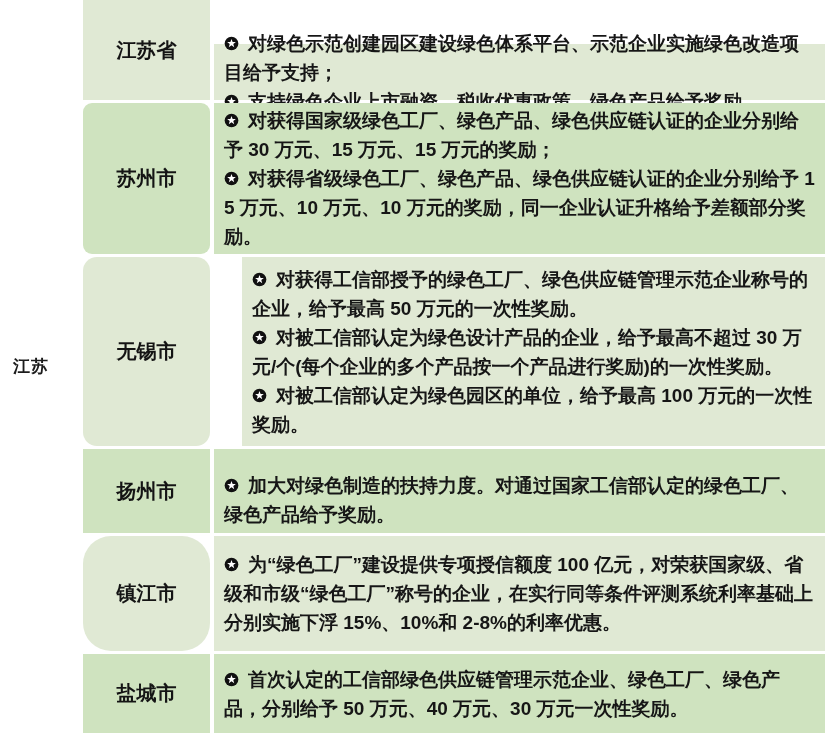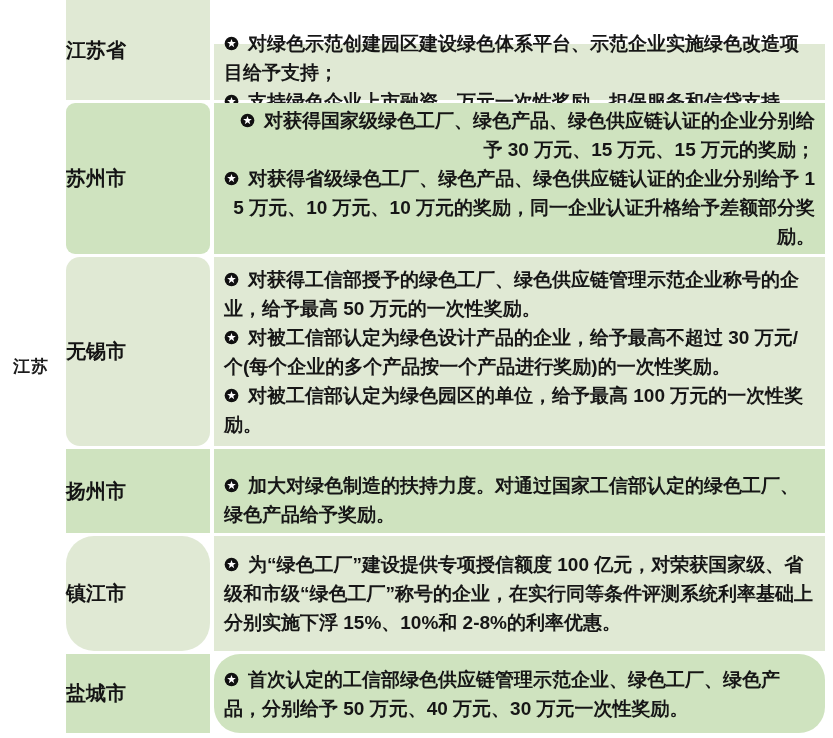--- a/index.html
+++ b/index.html
@@ -19,22 +19,22 @@
     background:#ffffff;
   }
   .province-cell{
     grid-column:1;grid-row:1 / 7;
     display:flex;align-items:center;justify-content:center;
     font-weight:bold;font-size:17px;color:#1c1c1c;
     letter-spacing:1px;
   }
   .region-cell{
     grid-column:2;
-    display:flex;align-items:center;
-    font-weight:bold;font-size:20px;color:#141414;
+    display:flex;align-items:center;justify-content:center;
+    font-weight:bold;font-size:20px;color:#141414;margin-left:17px;
   }
   .policy-cell{
     grid-column:3;
     display:flex;flex-direction:column;justify-content:center;
     padding:4px 10px;box-sizing:border-box;
     font-weight:bold;font-size:19px;line-height:29px;color:#161616;
     text-align:left;
   }
   .shade-a{background:#e0e9d4;}
   .shade-b{background:#cfe3bf;}
@@ -54,39 +54,39 @@
         <span>江苏省</span>
       </div>
       <div class="policy-cell shade-a" style="grid-row: 1; margin-top: 44px;">
         <p class="policy-bullet"><svg class="bullet-icon-svg" width="15" height="15" viewBox="0 0 16 16">
             <circle cx="8" cy="8" r="7.3" fill="#101010"></circle>
             <polygon fill="#ffffff" points="8,3.1 9.2,6.45 12.65,6.5 9.9,8.6 10.9,12 8,9.95 5.1,12 6.1,8.6 3.35,6.5 6.8,6.45"></polygon>
           </svg><span>对绿色示范创建园区建设绿色体系平台、示范企业实施绿色改造项目给予支持；</span></p>
         <p class="policy-bullet"><svg class="bullet-icon-svg" width="15" height="15" viewBox="0 0 16 16">
             <circle cx="8" cy="8" r="7.3" fill="#101010"></circle>
             <polygon fill="#ffffff" points="8,3.1 9.2,6.45 12.65,6.5 9.9,8.6 10.9,12 8,9.95 5.1,12 6.1,8.6 3.35,6.5 6.8,6.45"></polygon>
-          </svg><span>支持绿色企业上市融资，万元一次性奖励，担保服务和信贷支持。</span></p>
+          </svg><span>支持绿色企业上市融资，税收优惠政策，绿色产品给予奖励。</span></p>
       </div>
       <div class="region-cell shade-b" style="grid-row: 2; border-radius: 9px;">
         <span>苏州市</span>
       </div>
-      <div class="policy-cell shade-b" style="grid-row: 2; text-align: right;">
+      <div class="policy-cell shade-b" style="grid-row: 2;">
         <p class="policy-bullet"><svg class="bullet-icon-svg" width="15" height="15" viewBox="0 0 16 16">
             <circle cx="8" cy="8" r="7.3" fill="#101010"></circle>
             <polygon fill="#ffffff" points="8,3.1 9.2,6.45 12.65,6.5 9.9,8.6 10.9,12 8,9.95 5.1,12 6.1,8.6 3.35,6.5 6.8,6.45"></polygon>
           </svg><span>对获得国家级绿色工厂、绿色产品、绿色供应链认证的企业分别给予 30 万元、15 万元、15 万元的奖励；</span></p>
         <p class="policy-bullet"><svg class="bullet-icon-svg" width="15" height="15" viewBox="0 0 16 16">
             <circle cx="8" cy="8" r="7.3" fill="#101010"></circle>
             <polygon fill="#ffffff" points="8,3.1 9.2,6.45 12.65,6.5 9.9,8.6 10.9,12 8,9.95 5.1,12 6.1,8.6 3.35,6.5 6.8,6.45"></polygon>
           </svg><span>对获得省级绿色工厂、绿色产品、绿色供应链认证的企业分别给予 15 万元、10 万元、10 万元的奖励，同一企业认证升格给予差额部分奖励。</span></p>
       </div>
       <div class="region-cell shade-a" style="grid-row: 3; border-radius: 14px;">
         <span>无锡市</span>
       </div>
-      <div class="policy-cell shade-a" style="grid-row: 3;">
+      <div class="policy-cell shade-a" style="grid-row: 3; margin-left: 28px;">
         <p class="policy-bullet"><svg class="bullet-icon-svg" width="15" height="15" viewBox="0 0 16 16">
             <circle cx="8" cy="8" r="7.3" fill="#101010"></circle>
             <polygon fill="#ffffff" points="8,3.1 9.2,6.45 12.65,6.5 9.9,8.6 10.9,12 8,9.95 5.1,12 6.1,8.6 3.35,6.5 6.8,6.45"></polygon>
           </svg><span>对获得工信部授予的绿色工厂、绿色供应链管理示范企业称号的企业，给予最高 50 万元的一次性奖励。</span></p>
         <p class="policy-bullet"><svg class="bullet-icon-svg" width="15" height="15" viewBox="0 0 16 16">
             <circle cx="8" cy="8" r="7.3" fill="#101010"></circle>
             <polygon fill="#ffffff" points="8,3.1 9.2,6.45 12.65,6.5 9.9,8.6 10.9,12 8,9.95 5.1,12 6.1,8.6 3.35,6.5 6.8,6.45"></polygon>
           </svg><span>对被工信部认定为绿色设计产品的企业，给予最高不超过 30 万元/个(每个企业的多个产品按一个产品进行奖励)的一次性奖励。</span></p>
         <p class="policy-bullet"><svg class="bullet-icon-svg" width="15" height="15" viewBox="0 0 16 16">
             <circle cx="8" cy="8" r="7.3" fill="#101010"></circle>
@@ -107,20 +107,20 @@
       </div>
       <div class="policy-cell shade-a" style="grid-row: 5;">
         <p class="policy-bullet"><svg class="bullet-icon-svg" width="15" height="15" viewBox="0 0 16 16">
             <circle cx="8" cy="8" r="7.3" fill="#101010"></circle>
             <polygon fill="#ffffff" points="8,3.1 9.2,6.45 12.65,6.5 9.9,8.6 10.9,12 8,9.95 5.1,12 6.1,8.6 3.35,6.5 6.8,6.45"></polygon>
           </svg><span>为“绿色工厂”建设提供专项授信额度 100 亿元，对荣获国家级、省级和市级“绿色工厂”称号的企业，在实行同等条件评测系统利率基础上分别实施下浮 15%、10%和 2-8%的利率优惠。</span></p>
       </div>
       <div class="region-cell shade-b" style="grid-row: 6;">
         <span>盐城市</span>
       </div>
-      <div class="policy-cell shade-b" style="grid-row: 6; border-radius: 26px;">
+      <div class="policy-cell shade-b" style="grid-row: 6;">
         <p class="policy-bullet"><svg class="bullet-icon-svg" width="15" height="15" viewBox="0 0 16 16">
             <circle cx="8" cy="8" r="7.3" fill="#101010"></circle>
             <polygon fill="#ffffff" points="8,3.1 9.2,6.45 12.65,6.5 9.9,8.6 10.9,12 8,9.95 5.1,12 6.1,8.6 3.35,6.5 6.8,6.45"></polygon>
           </svg><span>首次认定的工信部绿色供应链管理示范企业、绿色工厂、绿色产品，分别给予 50 万元、40 万元、30 万元一次性奖励。</span></p>
       </div>
     </div>
 </div>
 
 </body></html>

